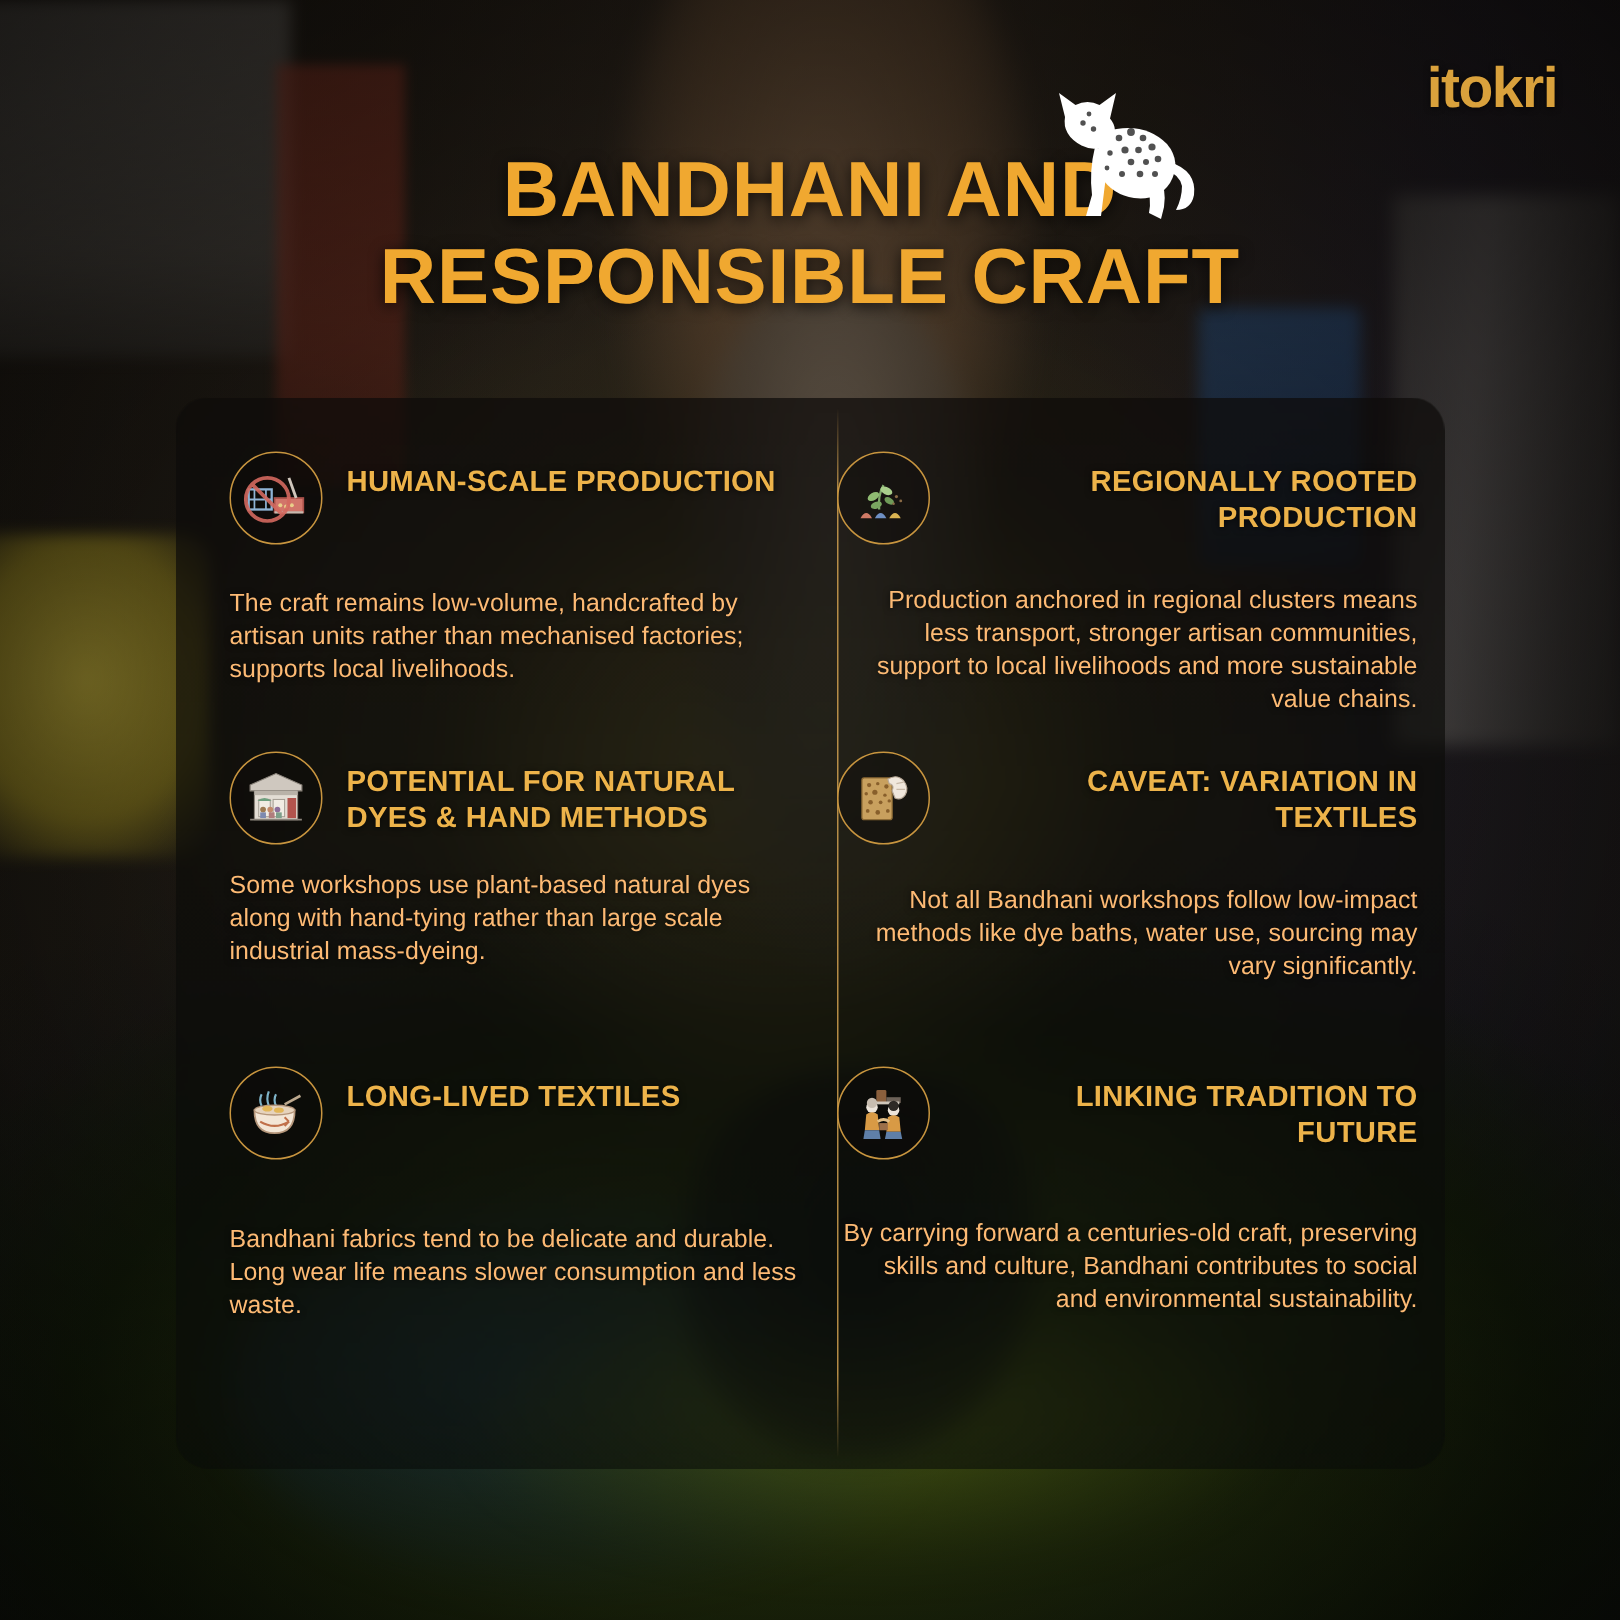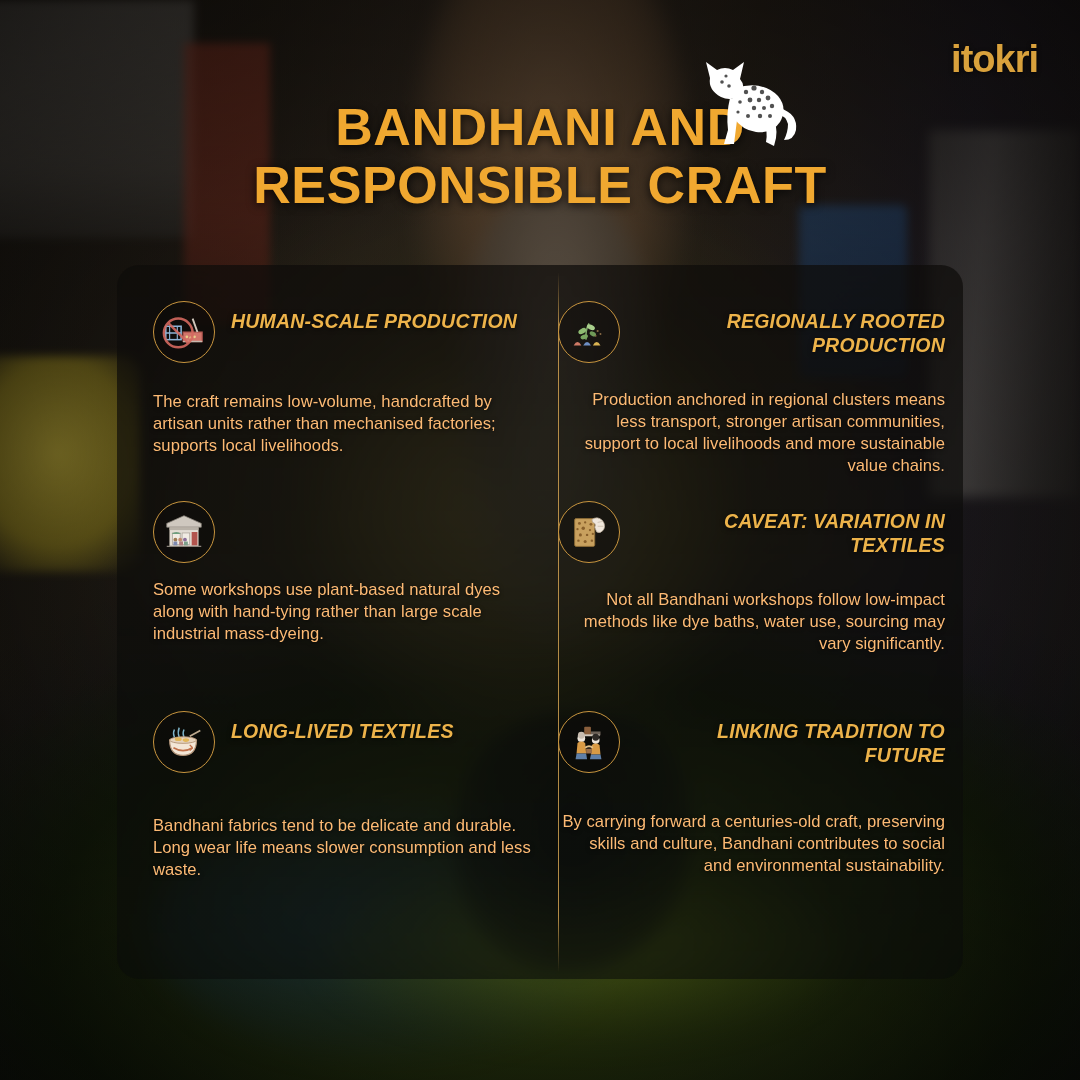--- a/index.html
+++ b/index.html
@@ -211,21 +211,20 @@
   .icon-circle svg { width:46px; height:46px; display:block; }
 
   .card-title {
     color:#edb34a;
     font-size:19.5px;
     font-weight:800;
     line-height:1.22;
     letter-spacing:.2px;
     padding-top:9px;
     text-shadow:0 1px 5px rgba(0,0,0,.7);
-    font-style:italic;
   }
 
   .card-body {
     color:#fdba74;
     font-size:16.6px;
     line-height:1.33;
     margin-top:26px;
     letter-spacing:.05px;
     text-shadow:0 1px 4px rgba(0,0,0,.75);
   }
@@ -367,20 +366,21 @@
             <path d="M11 26 Q16 22 21 26 Z" fill="#6e9f7e"></path>
             <circle cx="15" cy="32" r="2" fill="#9d7a52"></circle>
             <circle cx="20" cy="32" r="2" fill="#c2896a"></circle>
             <circle cx="25" cy="32" r="2" fill="#8c6f9a"></circle>
             <rect x="13" y="34" width="4" height="4" fill="#7d8ab0"></rect>
             <rect x="19" y="34" width="4" height="4" fill="#b07d7d"></rect>
             <rect x="24" y="34" width="4" height="4" fill="#7d9f8a"></rect>
             <line x1="6" y1="39" x2="42" y2="39" stroke="#8c857c" stroke-width="1.2"></line>
           </svg>
         </span>
+        <div class="card-title">POTENTIAL FOR NATURAL DYES &amp; HAND METHODS</div>
       </div>
       <p class="card-body">Some workshops use plant-based natural dyes along with hand-tying rather than large scale industrial mass-dyeing.</p>
     </div>
 
     <div class="card card-col-r r2r">
       <div class="card-head">
         <span class="icon-circle">
           <svg viewBox="0 0 48 48">
             <rect x="9" y="10" width="21" height="29" rx="1.5" fill="#c8a05e" stroke="#8e6c36" stroke-width=".9"></rect>
             <g fill="#7d5423" opacity=".85">

